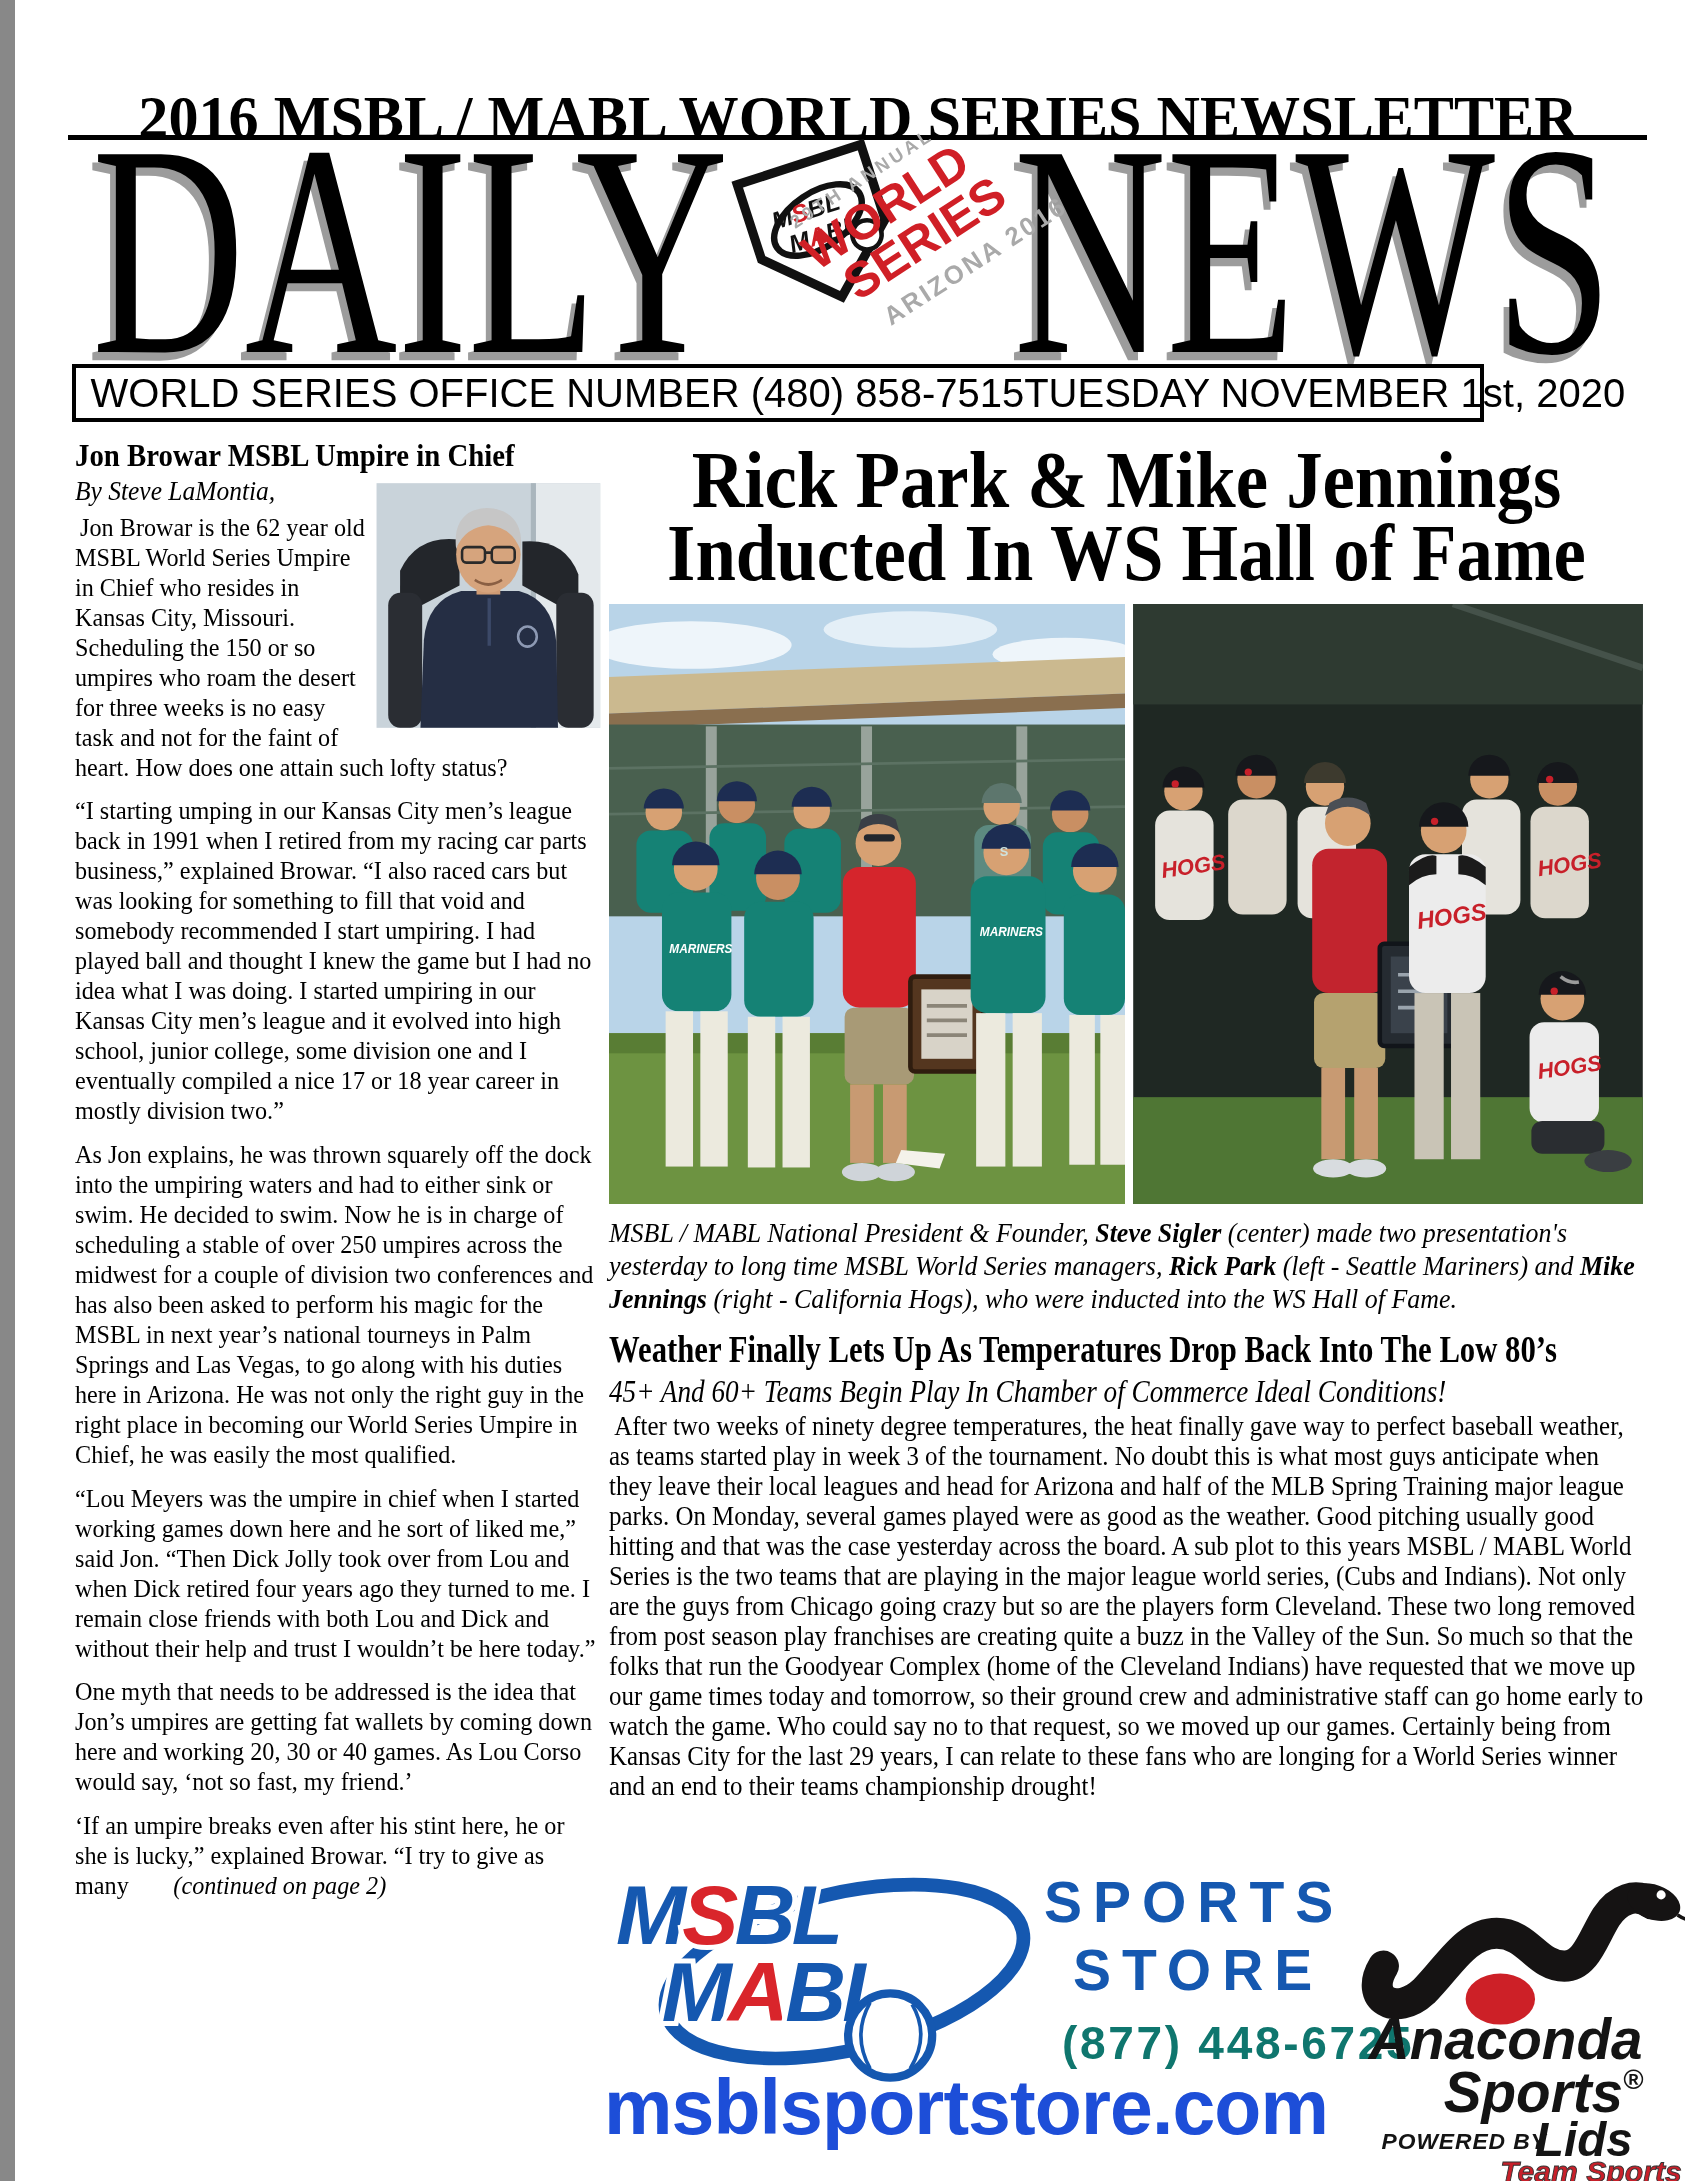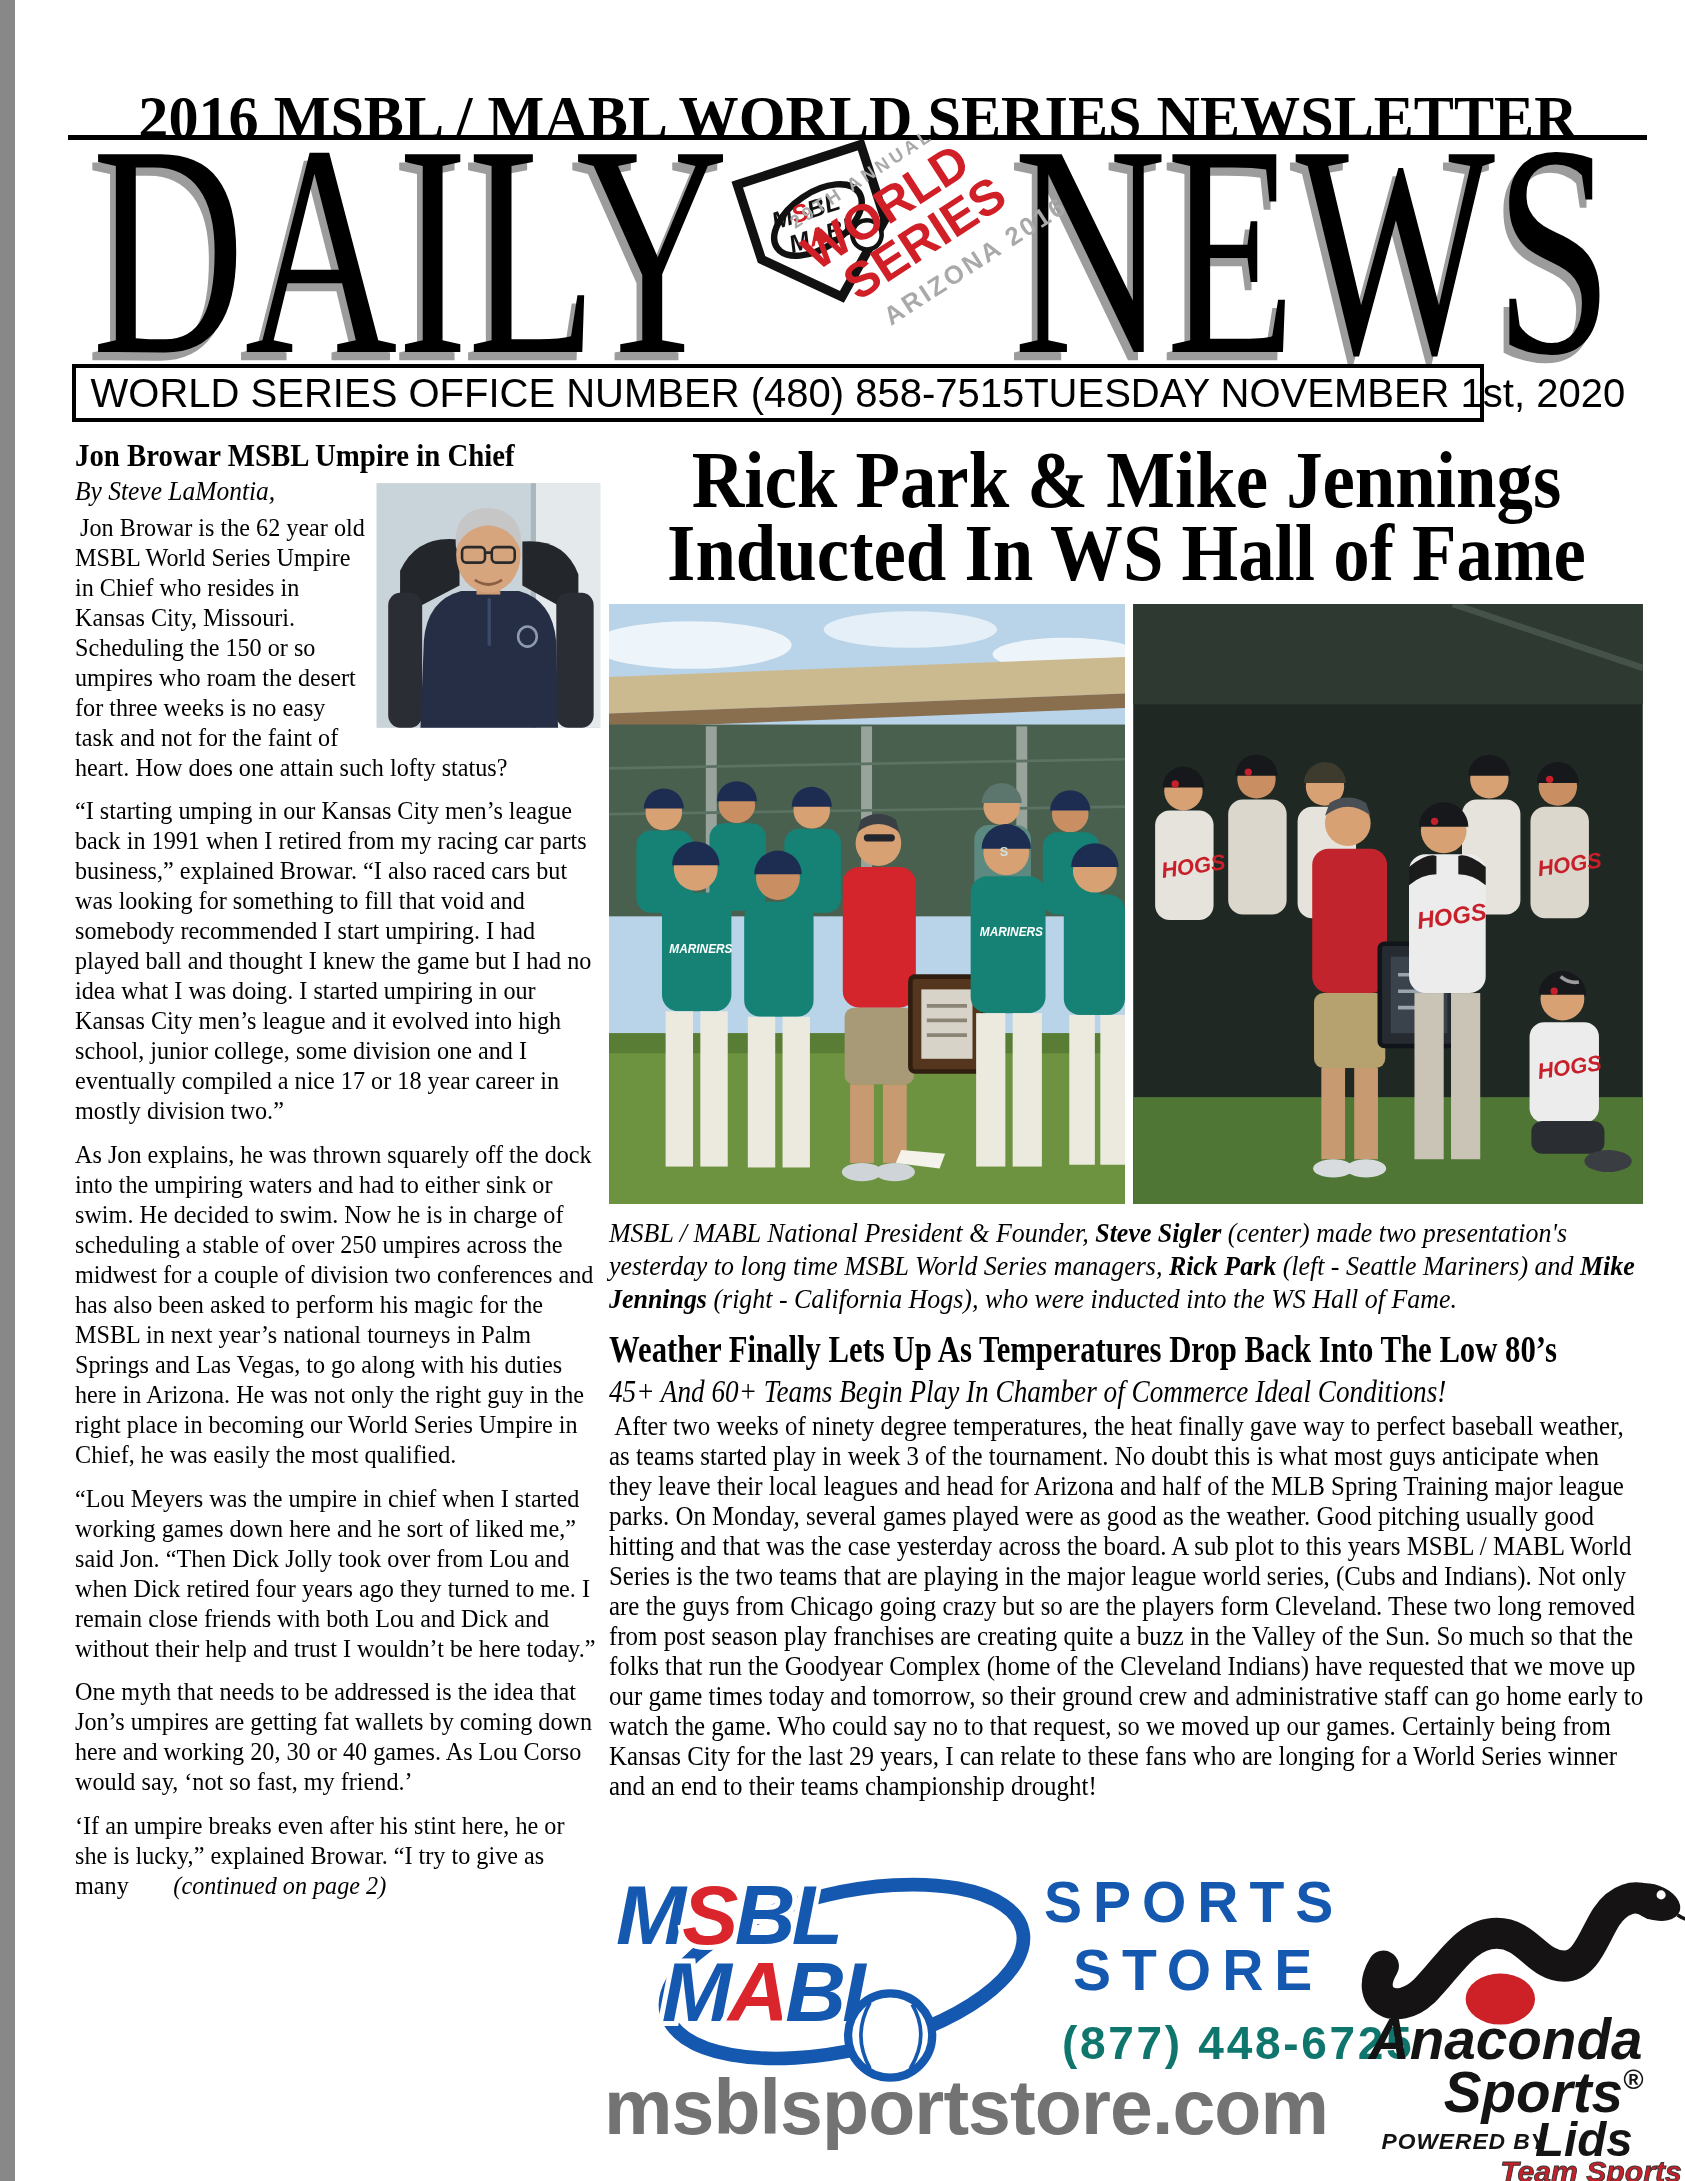--- a/index.html
+++ b/index.html
@@ -50,21 +50,21 @@
 
   
   .msbl-logo { position:absolute; left:590px; top:1860px; width:425px; height:224px; overflow:visible; }
   .sports-word, .store-word { position:absolute; font-family:"Liberation Sans",sans-serif;
           font-weight:bold; color:#1558b0; font-size:57px; letter-spacing:11px; white-space:nowrap; }
   .sports-word { left:1029px; top:1869px; }
   .store-word  { left:1058px; top:1937px; }
   .phone { position:absolute; left:1047px; top:2016px; font-family:"Liberation Sans",sans-serif;
            font-weight:bold; color:#0f766e; font-size:46px; letter-spacing:2.7px; white-space:nowrap; }
   .url { position:absolute; left:589px; top:2063px; font-family:"Liberation Sans",sans-serif;
-         font-weight:bold; color:#737373; font-size:77px; letter-spacing:-0.9px; white-space:nowrap; }
+         font-weight:bold; color:#1d4ed8; font-size:77px; letter-spacing:-0.9px; white-space:nowrap; }
   .anaconda { position:absolute; left:1341px; top:1827px; width:338px; height:355px; overflow:visible; }
 
   svg text { font-family:"Liberation Sans",sans-serif; }
 </style>
 </head>
 <body>
 
 <div id="page">
 
   <h1 class="page-title">2016 MSBL / MABL WORLD SERIES NEWSLETTER</h1>

